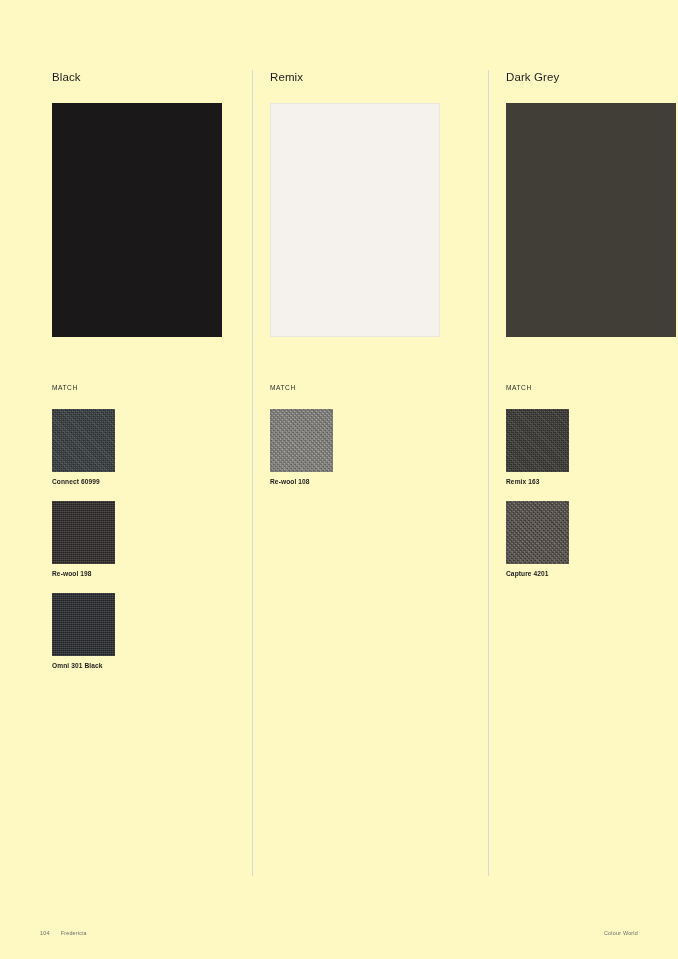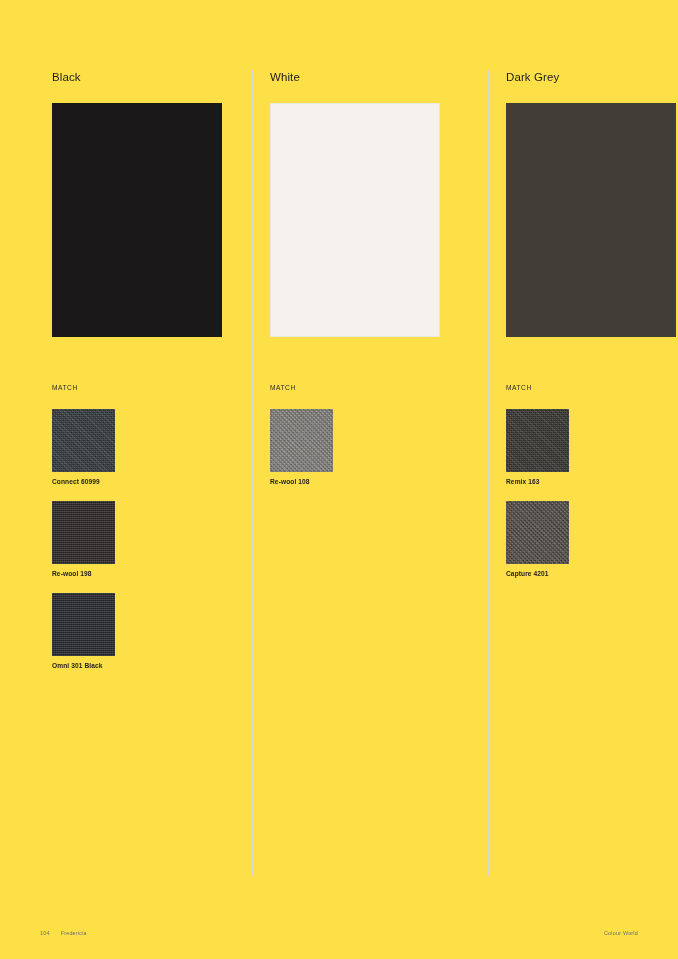--- a/index.html
+++ b/index.html
@@ -15,21 +15,21 @@
     overflow: hidden;
     font-family: "Liberation Sans", sans-serif;
     color: #1a1a1a;
     -webkit-font-smoothing: antialiased;
   }
 
   
   .page {
     position: absolute;
     inset: 0;
-    background: #fde047;
+    background: #fef9c3;
   }
 
   
   .columns {
     position: absolute;
     left: 52px;
     top: 70px;
     width: 574px;
     height: 806px;
     display: flex;
@@ -208,21 +208,21 @@
           <div class="swatch-name">Re-wool 198</div>
         </div>
         <div class="swatch-item">
           <div class="swatch-chip weave-flat" style="background-color: rgb(36, 39, 43);"></div>
           <div class="swatch-name">Omni 301 Black</div>
         </div>
       </div>
     </div>
 
     <div class="column">
-      <div class="col-title">White</div>
+      <div class="col-title">Remix</div>
       <div class="hero-swatch has-border" style="background-color: rgb(245, 242, 237);"></div>
 
       <div class="match-label">MATCH</div>
 
       <div class="swatch-list">
         <div class="swatch-item">
           <div class="swatch-chip weave-mottle" style="background-color: rgb(126, 125, 121);"></div>
           <div class="swatch-name">Re-wool 108</div>
         </div>
       </div>

